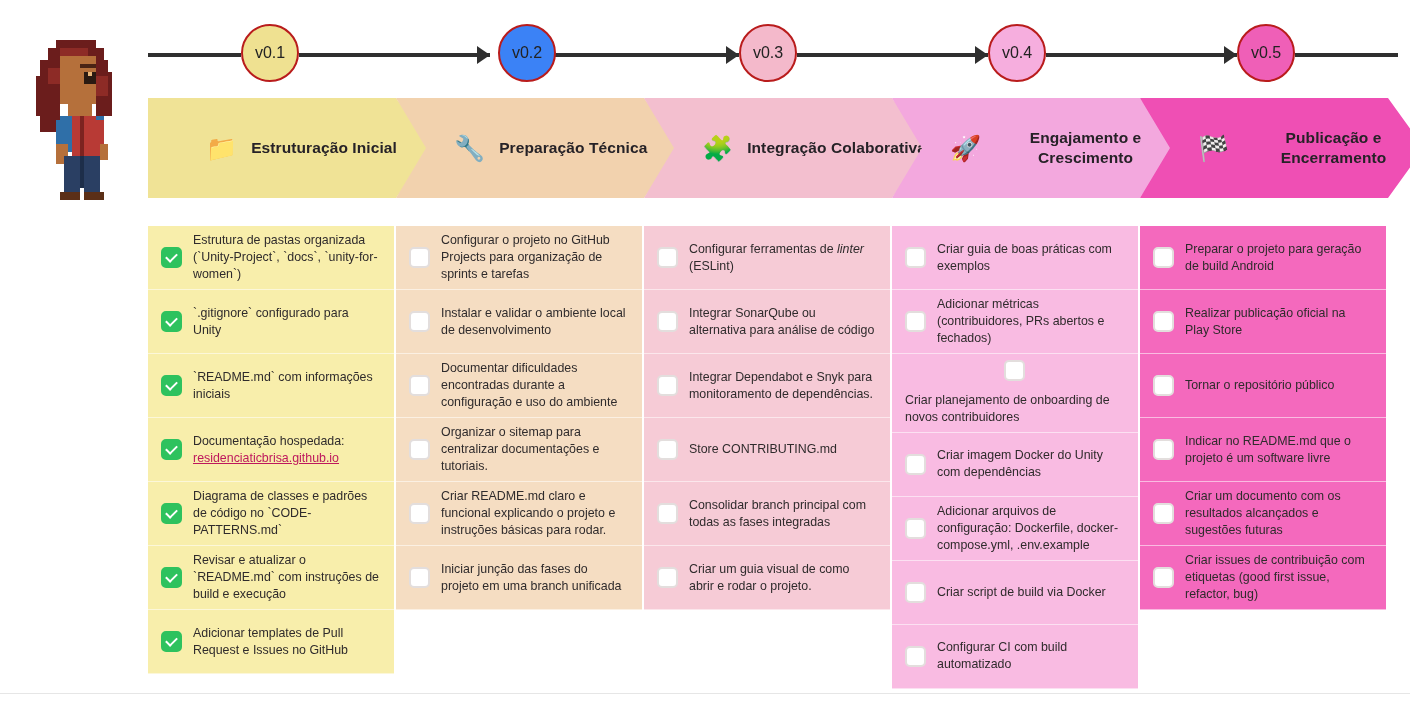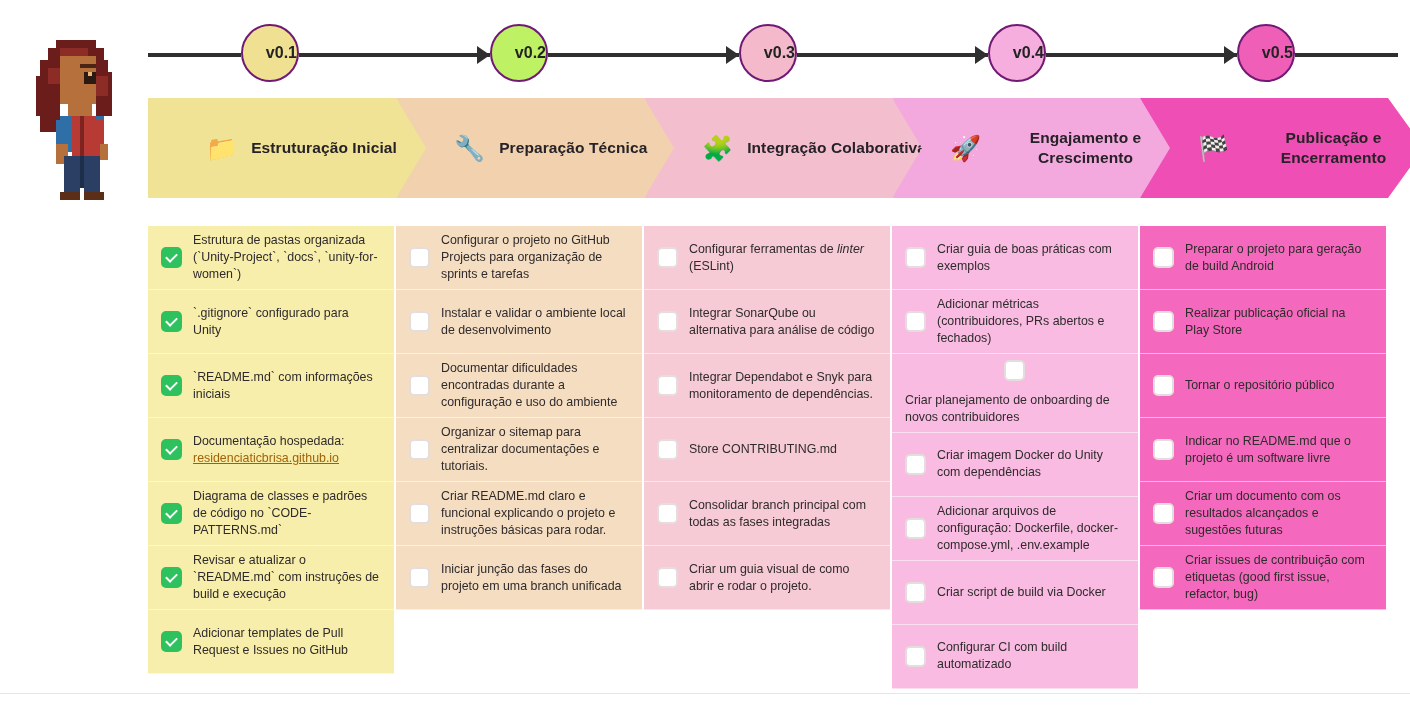--- a/index.html
+++ b/index.html
@@ -14,23 +14,23 @@
   #avatar-wrap svg{display:block;image-rendering:pixelated;}
 
   
   #timeline{position:absolute;left:148px;top:24px;width:1250px;height:62px;}
   .tl-line{position:absolute;top:29px;height:4px;background:#2f2f2f;}
   .tl-arrow{position:absolute;top:22px;width:0;height:0;
     border-top:9px solid transparent;border-bottom:9px solid transparent;
     border-left:13px solid #2f2f2f;}
   .tl-node{
     position:absolute;top:0;width:58px;height:58px;border-radius:50%;
-    border:2px solid #701a75;
-    display:flex;align-items:center;justify-content:flex-end;
-    font-weight:bold;font-size:16px;color:#232323;box-sizing:border-box;
+    border:2px solid #b91c1c;
+    display:flex;align-items:center;justify-content:center;
+    font-weight:normal;font-size:16px;color:#232323;box-sizing:border-box;
   }
 
   
   #banners{position:absolute;left:148px;top:98px;width:1252px;height:100px;}
   .chev{
     position:absolute;top:0;height:100px;
     display:flex;align-items:center;justify-content:flex-start;
     -webkit-clip-path:polygon(0 0, calc(100% - 36px) 0, 100% 50%, calc(100% - 36px) 100%, 0 100%);
     clip-path:polygon(0 0, calc(100% - 36px) 0, 100% 50%, calc(100% - 36px) 100%, 0 100%);
   }
@@ -61,21 +61,21 @@
     background:#2ec25e;border:2px solid #2ec25e;
     display:flex;align-items:center;justify-content:center;
   }
   .cbox.on::after{
     content:"";width:9px;height:5px;margin-top:-3px;
     border-left:2.4px solid #fff;border-bottom:2.4px solid #fff;
     transform:rotate(-45deg);
   }
   .ctext{font-size:12.4px;line-height:1.37;color:#2f2b2c;}
   .ctext em{font-style:italic;}
-  .ctext a{color:#a16207;text-decoration:underline;}
+  .ctext a{color:#be185d;text-decoration:underline;}
 
   #footer-rule{position:absolute;left:0;top:693px;width:1410px;height:1px;background:#e6e6e6;}
 </style>
 </head>
 <body>
 
 <div id="avatar-wrap">
   <svg width="112" height="180" viewBox="0 0 28 45" shape-rendering="crispEdges" aria-hidden="true">
     <g fill="#6b1d1c">
       <rect x="7" y="4" width="10" height="3"></rect>
@@ -131,21 +131,21 @@
     <div class="tl-line" style="left: 400px; width: 191px; background: rgb(47, 47, 47);"></div>
     <div class="tl-arrow" style="left: 578px; border-left-color: rgb(47, 47, 47);"></div>
     <div class="tl-line" style="left: 649px; width: 191px; background: rgb(47, 47, 47);"></div>
     <div class="tl-arrow" style="left: 827px; border-left-color: rgb(47, 47, 47);"></div>
     <div class="tl-line" style="left: 898px; width: 191px; background: rgb(47, 47, 47);"></div>
     <div class="tl-arrow" style="left: 1076px; border-left-color: rgb(47, 47, 47);"></div>
     <div class="tl-line" style="left: 1147px; width: 103px; background: rgb(47, 47, 47);"></div>
     <div class="tl-node" style="left: 93px; background: rgb(239, 225, 145);">
       <span>v0.1</span>
     </div>
-    <div class="tl-node" style="left: 342px; background: #bef264;">
+    <div class="tl-node" style="left: 350px; background: #3b82f6;">
       <span>v0.2</span>
     </div>
     <div class="tl-node" style="left: 591px; background: rgb(244, 185, 203);">
       <span>v0.3</span>
     </div>
     <div class="tl-node" style="left: 840px; background: rgb(246, 174, 222);">
       <span>v0.4</span>
     </div>
     <div class="tl-node" style="left: 1089px; background: rgb(239, 95, 183);">
       <span>v0.5</span>

